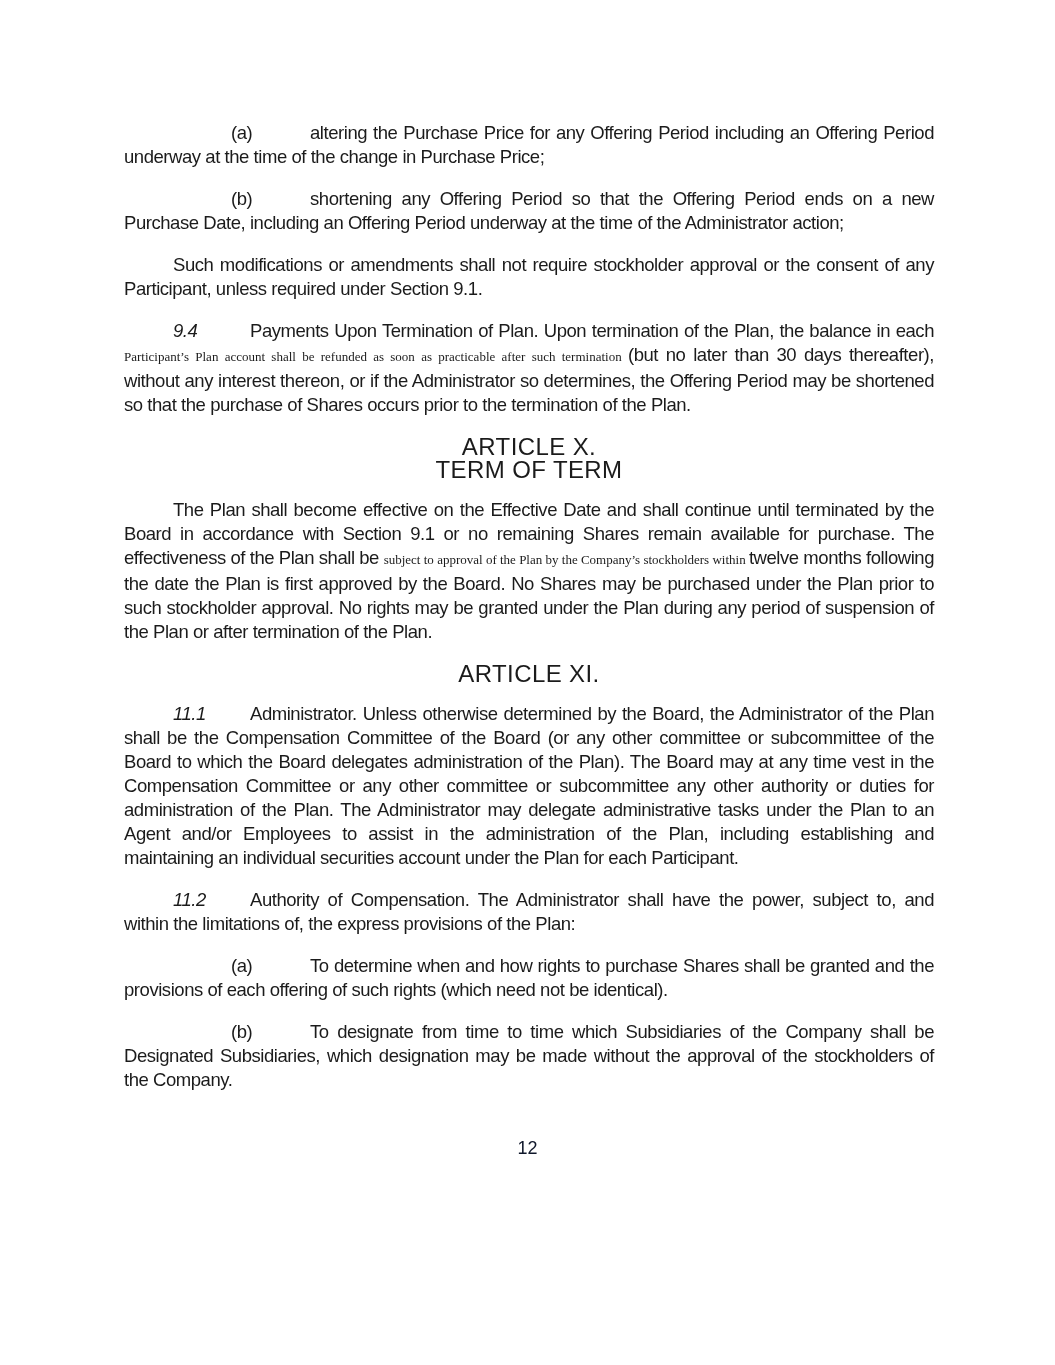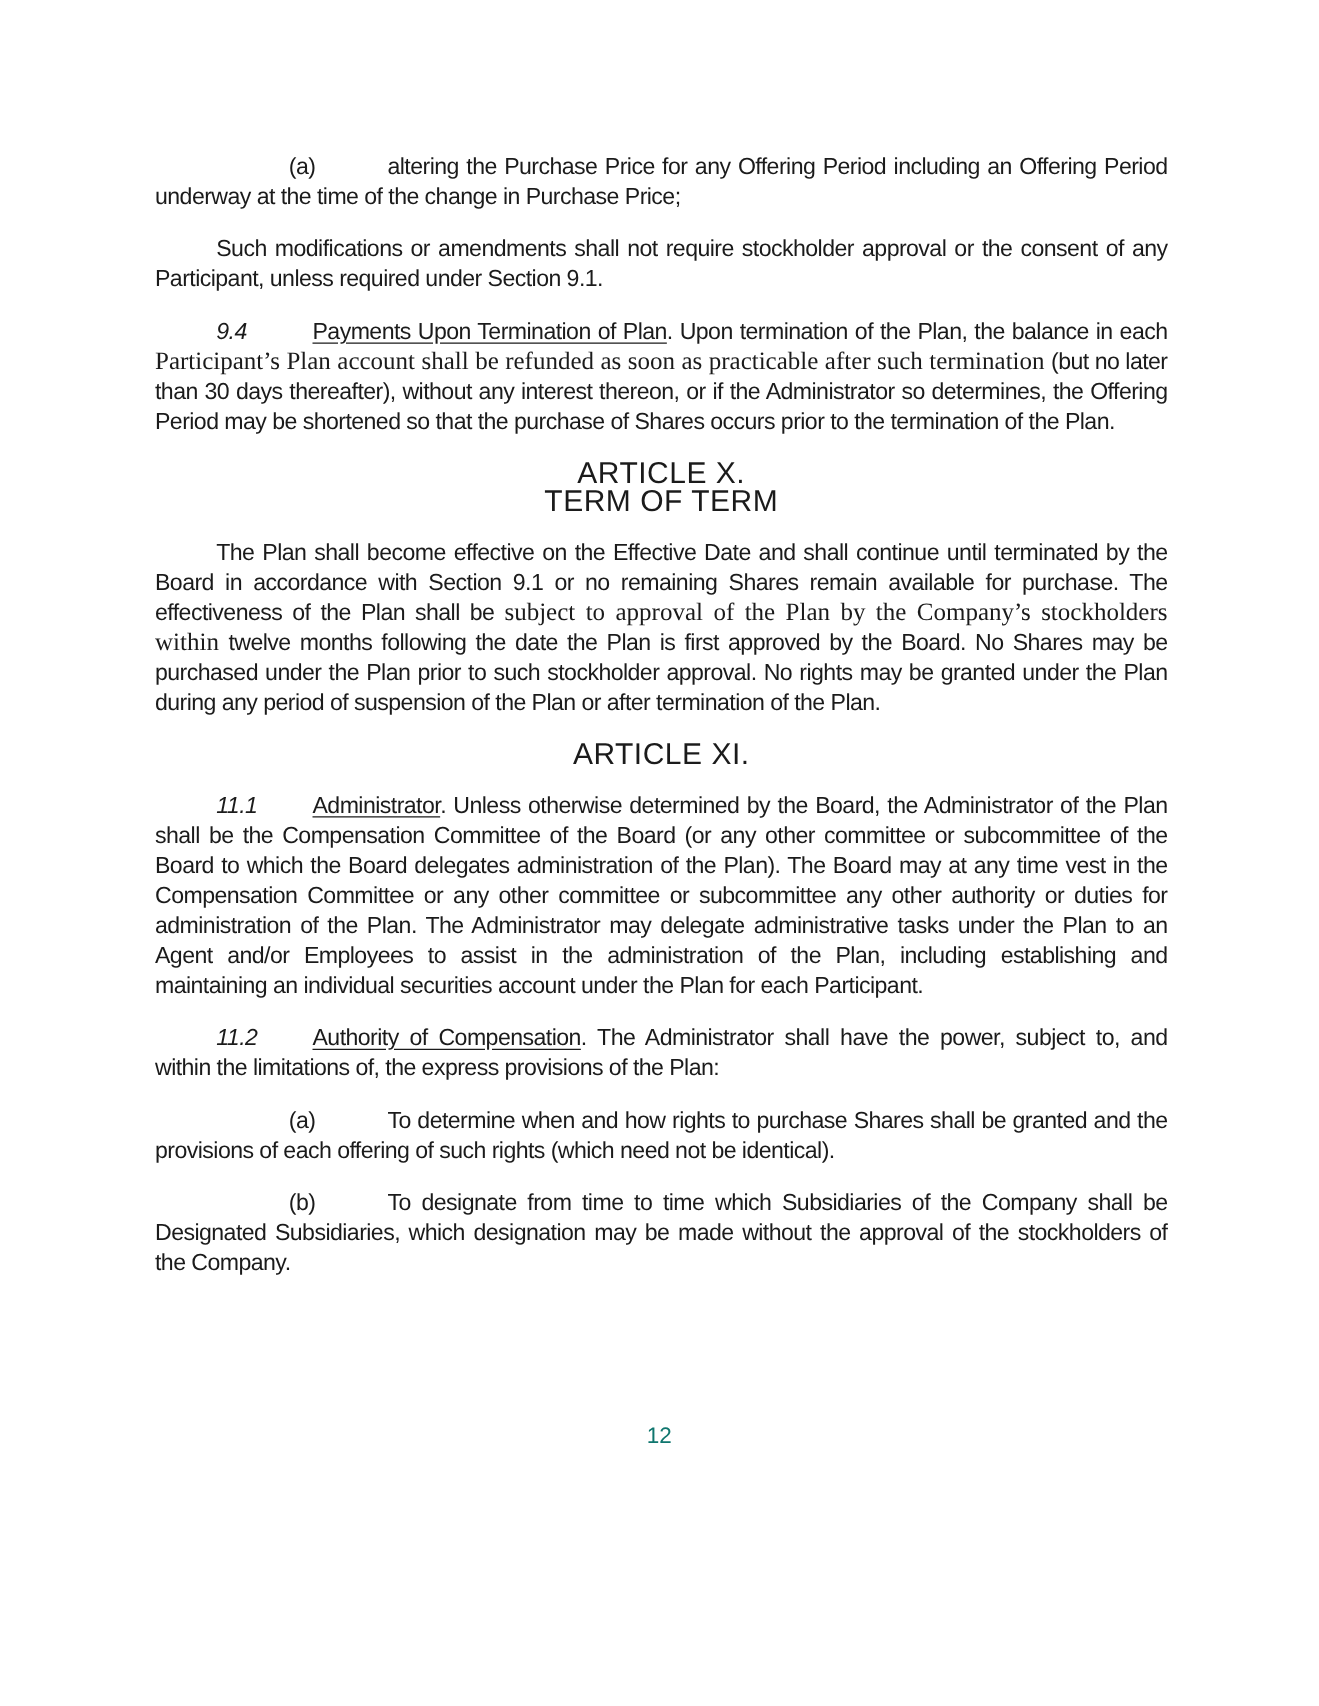--- a/index.html
+++ b/index.html
@@ -30,53 +30,53 @@
   .para.item    { text-indent: 107px; }
   .para.section { text-indent: 49px; }
   .tab-label {
     display: inline-block;
     text-indent: 0;
     vertical-align: baseline;
   }
   .item-label { width: 79px; }
   .sec-num    { width: 77px; font-style: italic; }
   .sec-title  {
-    text-decoration: underline;
     text-underline-offset: 3px;
   }
   .seg.serif {
     font-family: "Liberation Serif", "DejaVu Serif", serif;
-    font-size: 20px;
+    font-size: 13px;
     letter-spacing: 0;
   }
   .heading {
     text-align: center;
     margin: 0 0 17px 0;
     font-size: 24px;
     line-height: 23px;
     letter-spacing: 0.4px;
   }
   .heading-line { display: block; }
   .page-number {
     position: absolute;
     left: 0;
     right: 0;
     bottom: 58px;
     text-align: center;
     font-size: 18px;
     letter-spacing: 0;
-    color: #0f766e;
+    color: #0f172a;
   }
 </style>
 </head>
 <body>
 
 <main class="page">
   <section id="doc-blocks">
       <p class="para item"><span class="tab-label item-label">(a)</span><span class="seg">altering the Purchase Price for any Offering Period including an Offering Period underway at the time of the change in Purchase Price;</span></p>
+      <p class="para item"><span class="tab-label item-label">(b)</span><span class="seg">shortening any Offering Period so that the Offering Period ends on a new Purchase Date, including an Offering Period underway at the time of the Administrator action;</span></p>
       <p class="para body"><span class="seg">Such modifications or amendments shall not require stockholder approval or the consent of any Participant, unless required under Section 9.1.</span></p>
       <p class="para section"><span class="tab-label sec-num">9.4</span><span class="sec-title">Payments Upon Termination of Plan</span><span class="seg">. Upon termination of the Plan, the balance in each </span><span class="seg serif">Participant’s Plan account shall be refunded as soon as practicable after such termination </span><span class="seg">(but no later than 30 days thereafter), without any interest thereon, or if the Administrator so determines, the Offering Period may be shortened so that the purchase of Shares occurs prior to the termination of the Plan.</span></p>
       <div class="heading">
         <span class="heading-line">ARTICLE X.</span>
         <span class="heading-line">TERM OF TERM</span>
       </div>
       <p class="para body"><span class="seg">The Plan shall become effective on the Effective Date and shall continue until terminated by the Board in accordance with Section 9.1 or no remaining Shares remain available for purchase. The effectiveness of the Plan shall be </span><span class="seg serif">subject to approval of the Plan by the Company’s stockholders within </span><span class="seg">twelve months following the date the Plan is first approved by the Board. No Shares may be purchased under the Plan prior to such stockholder approval. No rights may be granted under the Plan during any period of suspension of the Plan or after termination of the Plan.</span></p>
       <div class="heading">
         <span class="heading-line">ARTICLE XI.</span>
       </div>

